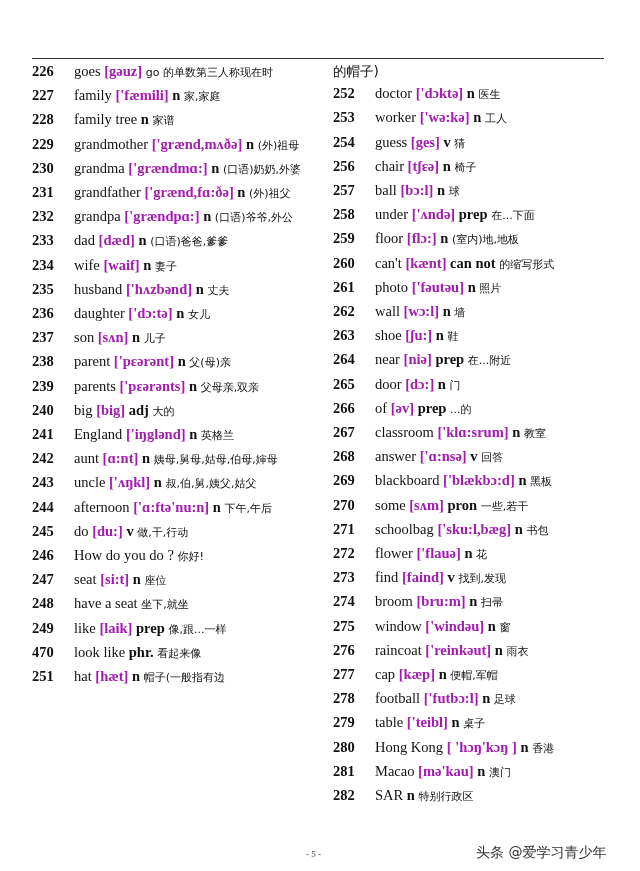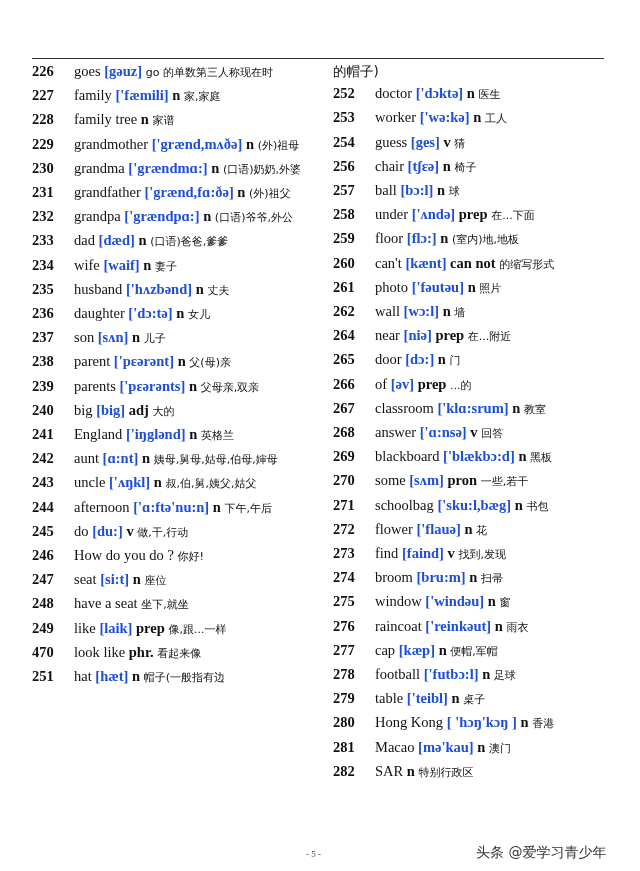--- a/index.html
+++ b/index.html
@@ -5,21 +5,21 @@
   html, body { margin: 0; padding: 0; background: #ffffff; }
   body { width: 640px; height: 871px; position: relative; overflow: hidden;
          font-family: "Liberation Serif", "DejaVu Serif", serif; color: #111; }
   .rule { position: absolute; left: 32px; top: 58px; width: 572px; height: 1px; background: #333; }
   .col { position: absolute; top: 60px; font-size: 14.5px; line-height: 22.2px; }
   .col.left { left: 32px; width: 278px; }
   .col.right { left: 333px; width: 272px; }
   .entry { text-align: justify; text-align-last: left; word-break: break-all; }
   .num { font-weight: bold; display: inline-block; width: 42px; }
   .word { font-weight: normal; }
-  .ipa { color: #1d4ed8; font-weight: bold; }
+  .ipa { color: #a21caf; font-weight: bold; }
   .pos { font-weight: bold; }
   .meaning { font-family: "DejaVu Sans", sans-serif; font-size: 11px; }
   .cont { font-family: "DejaVu Sans", sans-serif; font-size: 13.5px; }
   .pagenum { position: absolute; left: 306px; top: 849px; font-size: 9px; color: #444; }
   .watermark { position: absolute; left: 476px; top: 844px; font-size: 14px; color: #333;
                font-family: "DejaVu Sans", sans-serif; }
 </style>
 </head>
 <body>
 
@@ -240,20 +240,26 @@
     <span class="pos">n</span>
     <span class="meaning">照片</span>
   </div>
     <div class="entry">
     <span class="num">262</span><span class="word">wall</span>
     <span class="ipa">[wɔ:l]</span>
     <span class="pos">n</span>
     <span class="meaning">墙</span>
   </div>
     <div class="entry">
+    <span class="num">263</span><span class="word">shoe</span>
+    <span class="ipa">[ʃu:]</span>
+    <span class="pos">n</span>
+    <span class="meaning">鞋</span>
+  </div>
+    <div class="entry">
     <span class="num">264</span><span class="word">near</span>
     <span class="ipa">[niə]</span>
     <span class="pos">prep</span>
     <span class="meaning">在...附近</span>
   </div>
     <div class="entry">
     <span class="num">265</span><span class="word">door</span>
     <span class="ipa">[dɔ:]</span>
     <span class="pos">n</span>
     <span class="meaning">门</span>

